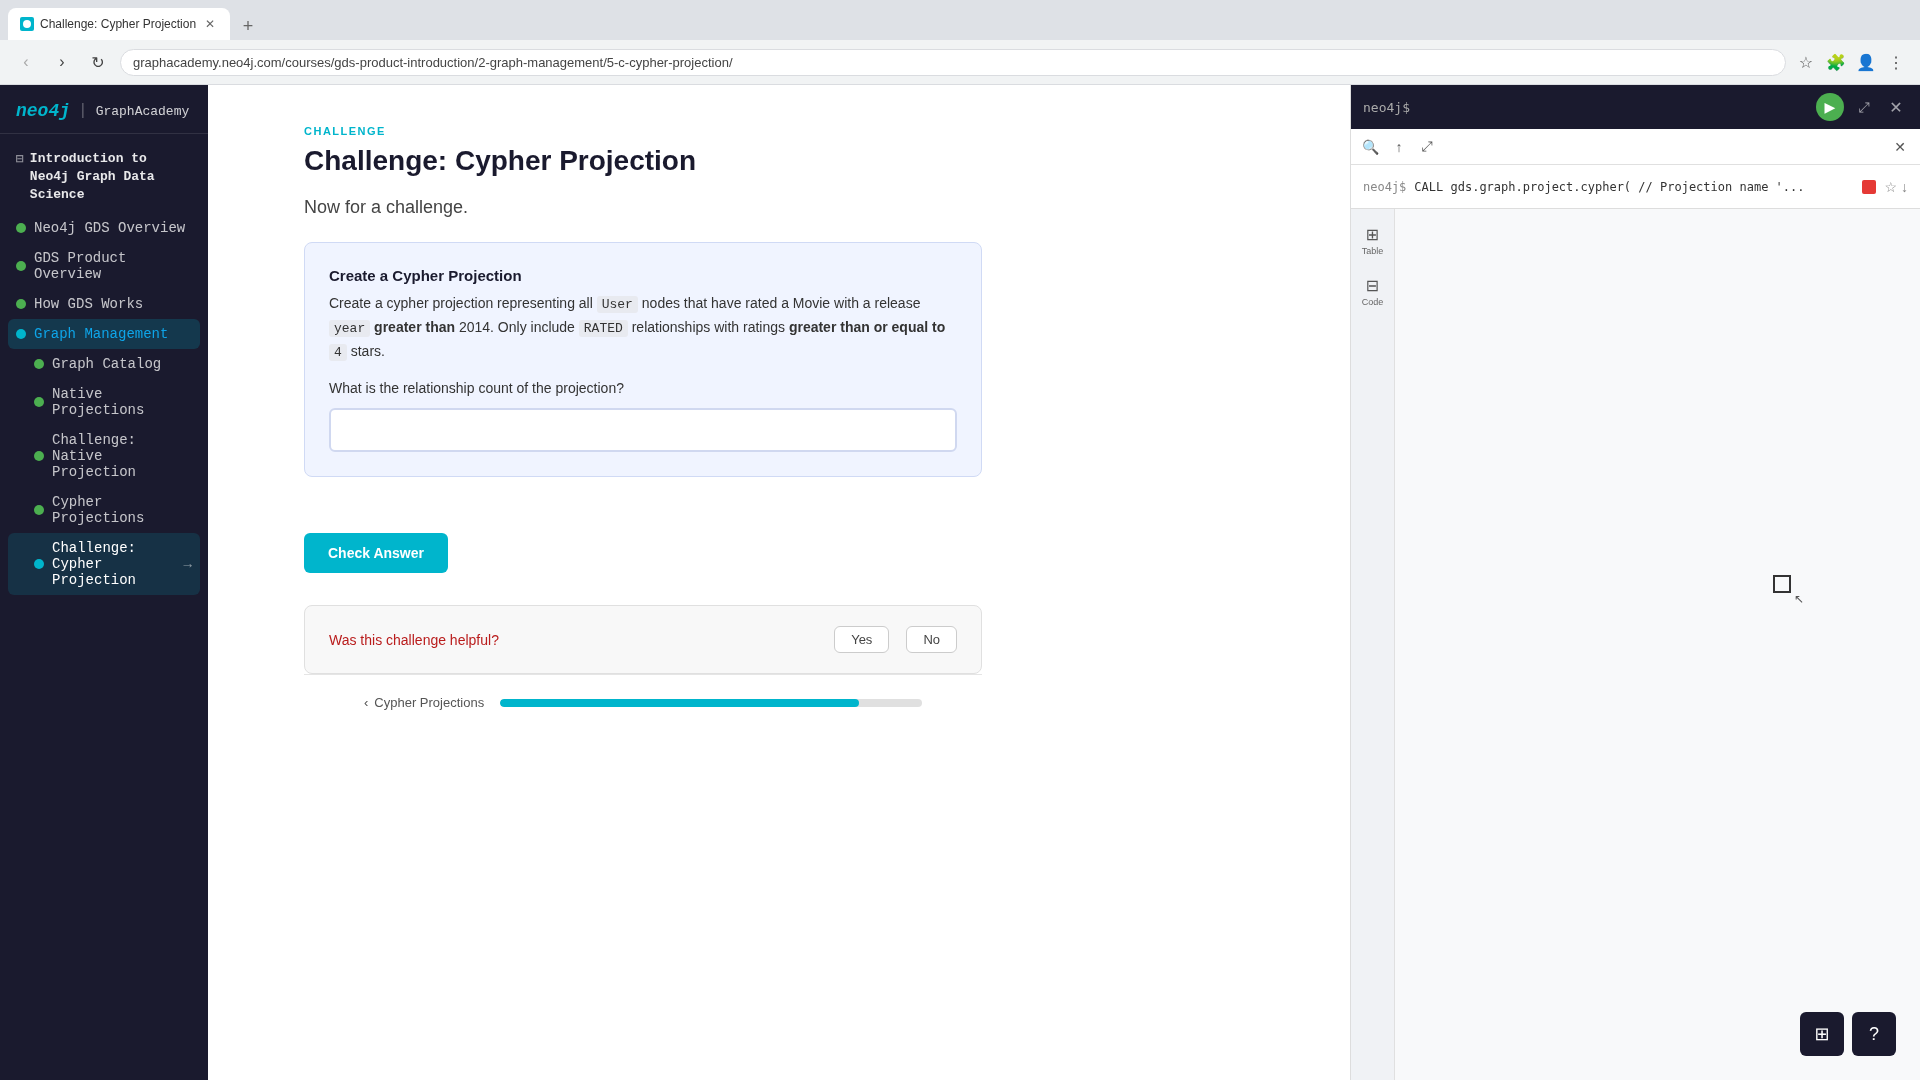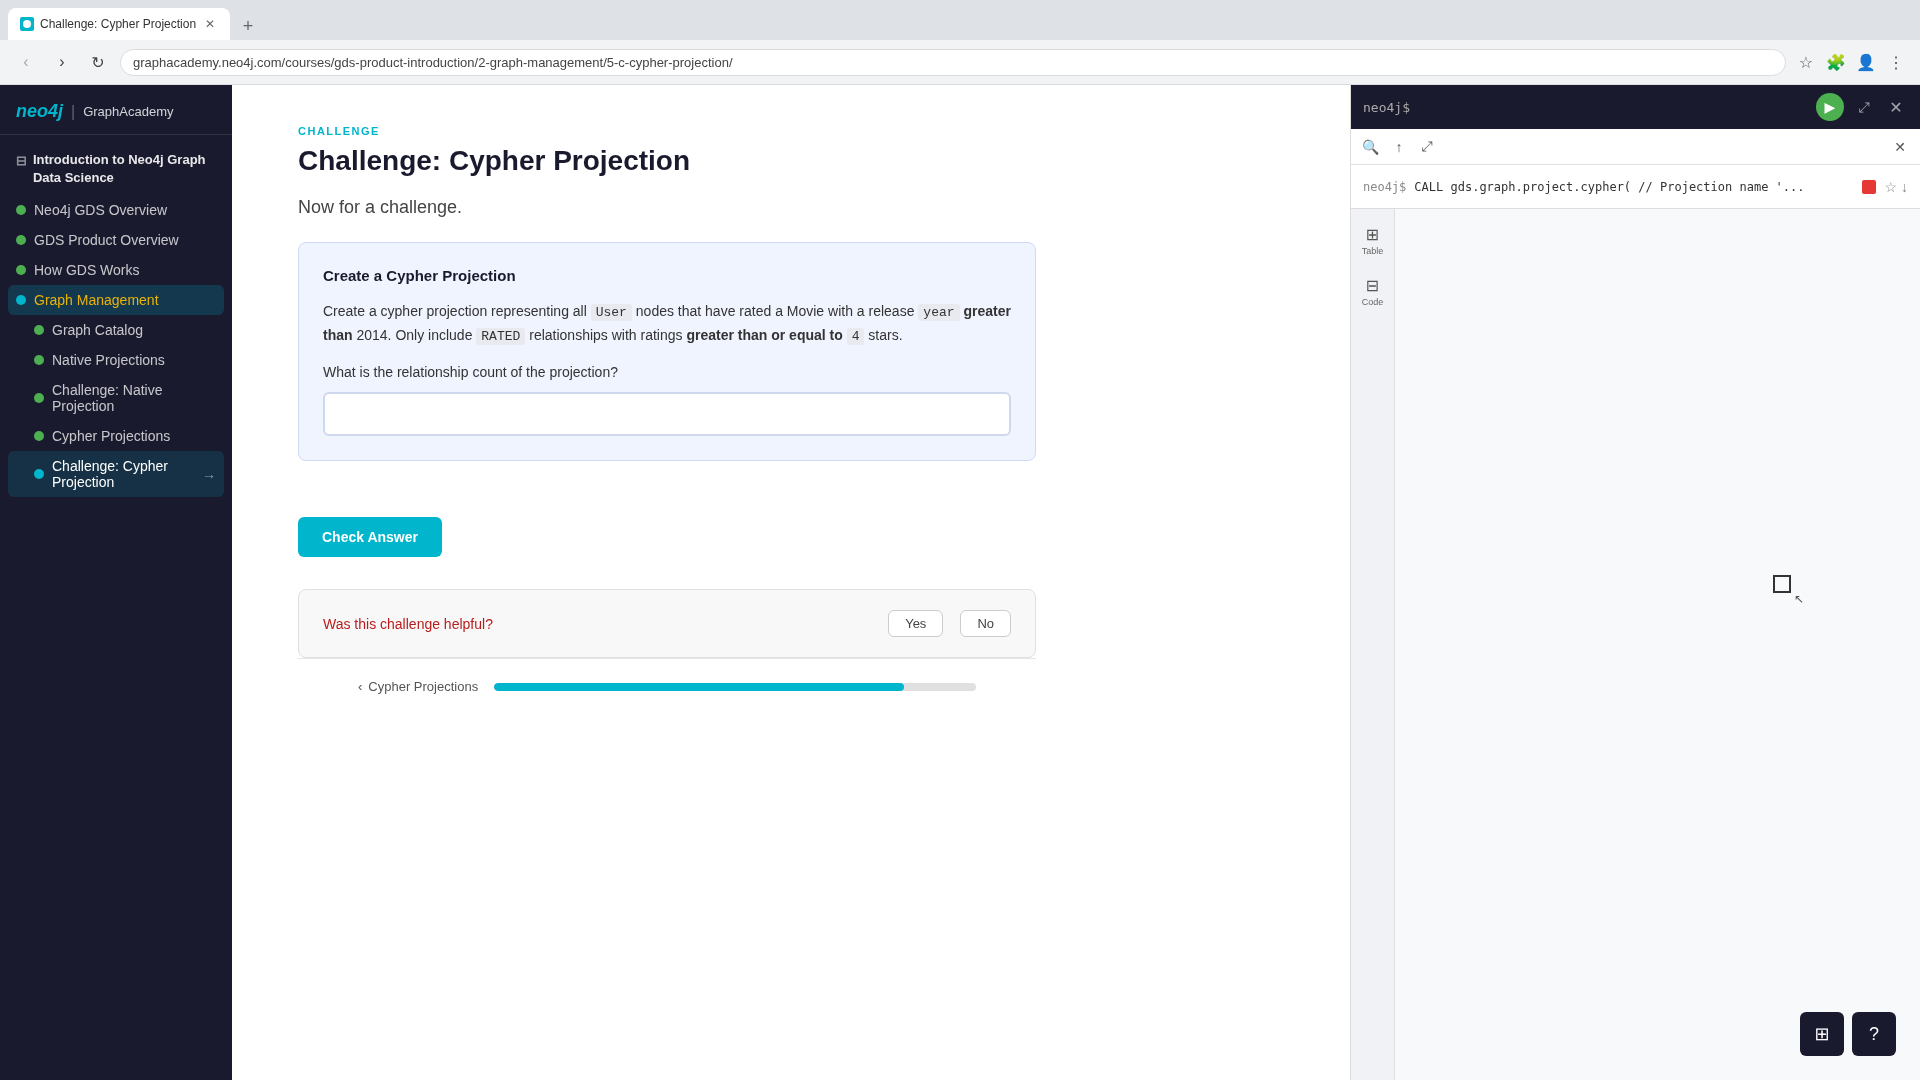--- a/index.html
+++ b/index.html
@@ -19,49 +19,49 @@
     .nav-btn.disabled { color: #aaa; cursor: default; }
     .url-bar { flex: 1; background: white; border: 1px solid #dadce0; border-radius: 20px; padding: 5px 12px; font-size: 13px; color: #333; display: flex; align-items: center; }
     .url-text { flex: 1; font-size: 13px; color: #444; }
     .browser-actions { display: flex; align-items: center; gap: 6px; }
     .browser-action-icon { width: 24px; height: 24px; display: flex; align-items: center; justify-content: center; cursor: pointer; color: #555; font-size: 16px; }
 
     
     .app-layout { display: flex; flex: 1; overflow: hidden; }
 
     
-    .sidebar { width: 232px; background: #1a1a2e; color: white; display: flex; flex-direction: column; flex-shrink: 0; }
+    .sidebar { width: 208px; background: #1a1a2e; color: white; display: flex; flex-direction: column; flex-shrink: 0; font-family: Liberation Mono, monospace; }
     .sidebar-logo { padding: 16px 16px 12px; display: flex; align-items: center; gap: 8px; border-bottom: 1px solid rgba(255,255,255,0.1); }
     .neo4j-logo { display: flex; align-items: center; gap: 6px; }
     .neo4j-logo-text { font-size: 18px; font-weight: 700; color: #00b5cc; font-style: italic; }
     .graph-academy-text { color: rgba(255,255,255,0.8); font-size: 13px; }
 
     .sidebar-section { padding: 12px 8px; }
     .sidebar-course-title { color: rgba(255,255,255,0.9); font-size: 13px; font-weight: 600; padding: 4px 8px 8px; line-height: 1.4; display: flex; align-items: flex-start; gap: 6px; }
     .course-collapse-icon { color: rgba(255,255,255,0.5); flex-shrink: 0; margin-top: 1px; }
 
     .sidebar-item { display: flex; align-items: center; gap: 8px; padding: 7px 8px; border-radius: 6px; cursor: pointer; color: rgba(255,255,255,0.75); font-size: 14px; }
-    .sidebar-item.active { background: rgba(0,181,204,0.2); color: #eab308; }
+    .sidebar-item.active { background: rgba(0,181,204,0.2); color: #0ea5e9; }
     .sidebar-item.current { background: rgba(0,181,204,0.15); color: white; }
     .sidebar-dot { width: 10px; height: 10px; border-radius: 50%; flex-shrink: 0; }
     .dot-green { background: #4caf50; }
     .dot-teal { background: #00b5cc; }
     .sidebar-item-arrow { margin-left: auto; color: rgba(255,255,255,0.5); }
     .sidebar-sub-item { padding-left: 26px; }
 
     
     .main-content { flex: 1; overflow-y: auto; background: white; }
-    .content-area { max-width: 870px; padding: 40px 66px; }
+    .content-area { max-width: 870px; padding: 40px 96px; }
 
     .challenge-label { color: #00b5cc; font-size: 11px; font-weight: 700; letter-spacing: 1.5px; text-transform: uppercase; margin-bottom: 8px; }
     .page-title { font-size: 28px; font-weight: 700; color: #1a1a2e; margin-bottom: 20px; }
     .intro-text { color: #444; font-size: 18px; margin-bottom: 24px; }
 
     .challenge-box { background: #f0f4ff; border: 1px solid #d0daf5; border-radius: 8px; padding: 24px; margin-bottom: 32px; }
-    .challenge-box-title { font-weight: 700; color: #1a1a2e; font-size: 15px; margin-bottom: 16px; }
+    .challenge-box-title { font-weight: 700; color: #1a1a2e; font-size: 15px; margin-bottom: 8px; }
     .challenge-desc { color: #333; font-size: 14px; line-height: 1.7; }
     .inline-code { background: #e8eaf0; border-radius: 3px; padding: 1px 5px; font-family: 'Courier New', monospace; font-size: 13px; color: #333; }
     .bold-text { font-weight: 700; }
 
     .question-text { color: #333; font-size: 14px; margin: 16px 0 12px; }
     .answer-input { width: 100%; border: 2px solid #d0d8f0; border-radius: 6px; padding: 12px; font-size: 14px; background: white; outline: none; }
 
     .check-btn { background: #00b5cc; color: white; border: none; border-radius: 6px; padding: 12px 24px; font-size: 14px; font-weight: 600; cursor: pointer; margin-top: 24px; }
 
     .feedback-box { background: #f8f8f8; border: 1px solid #e0e0e0; border-radius: 8px; padding: 20px 24px; margin-top: 32px; display: flex; align-items: center; justify-content: space-between; }

